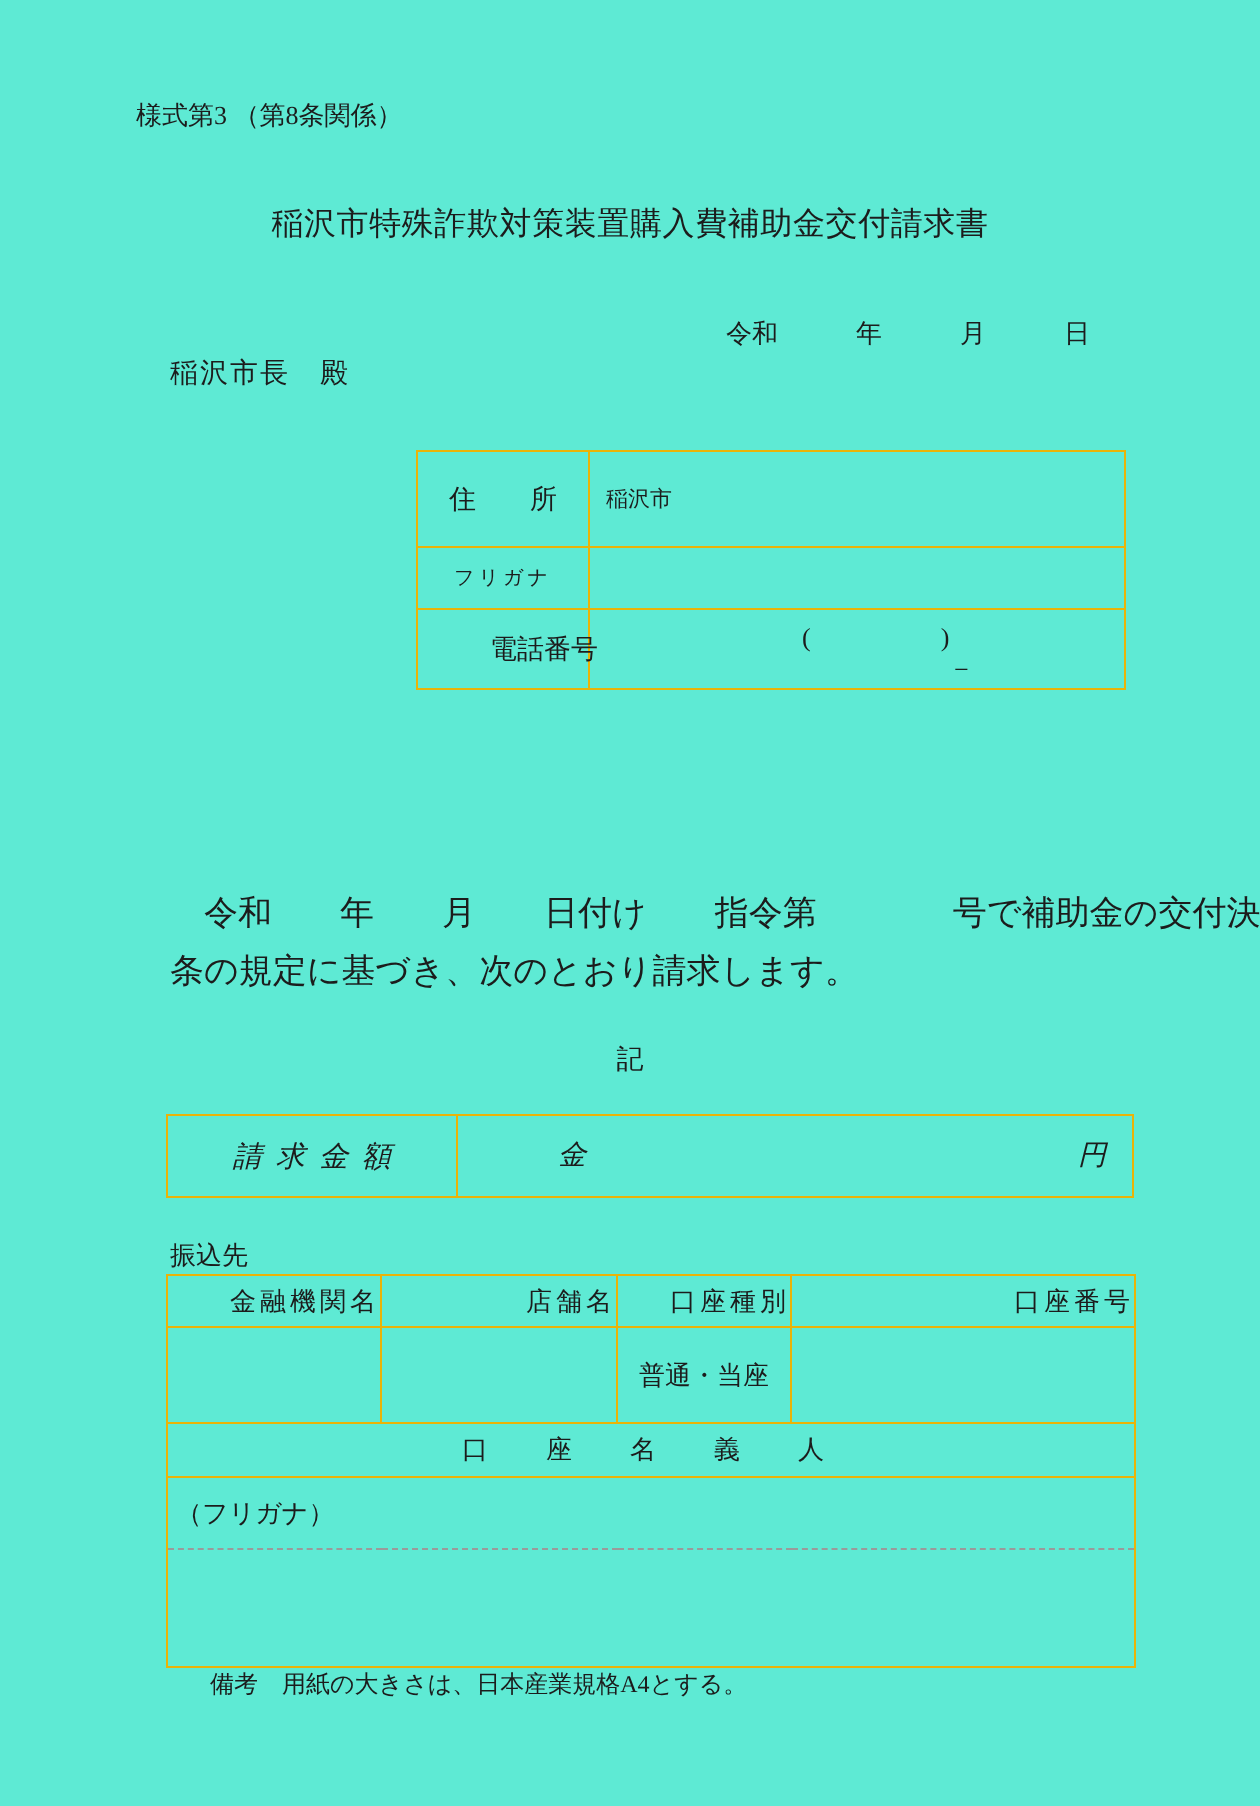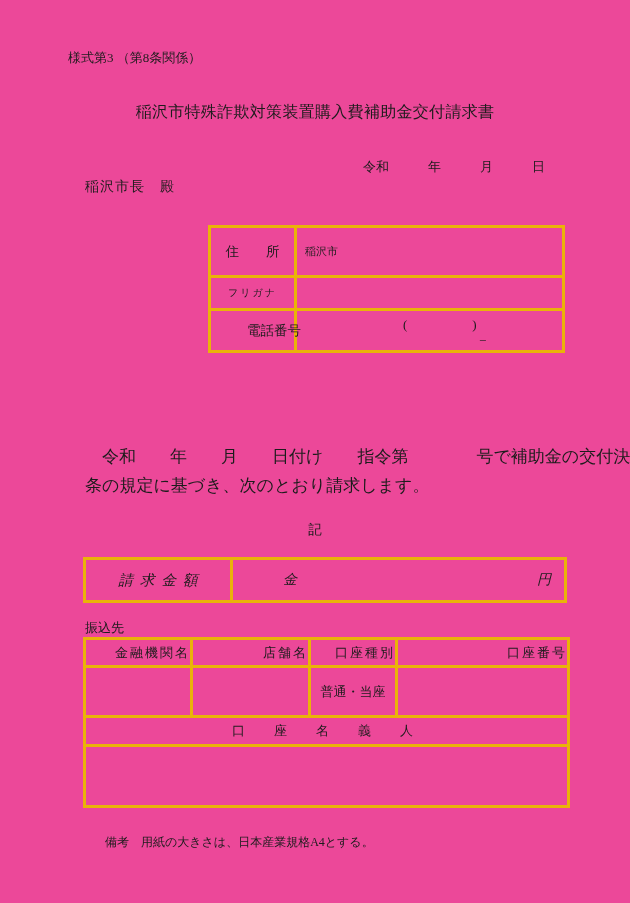--- a/index.html
+++ b/index.html
@@ -5,34 +5,34 @@
   html, body { margin: 0; padding: 0; }
   body {
     width: 630px; height: 903px;
     background: #ffffff;
     font-family: "Liberation Serif", "DejaVu Serif", serif;
     color: #1c1c1c;
   }
   .page {
     position: relative;
     width: 630px; height: 903px;
-    background: #ec4899;
+    background: #5eead4;
     overflow: hidden;
   }
   .abs { position: absolute; }
 
   
   .form-code { left: 68px; top: 49px; font-size: 13px; white-space: pre; }
   .doc-title { left: 0; right: 0; top: 102px; text-align: center; font-size: 16px; letter-spacing: 0.3px; white-space: pre; }
   .date-line { left: 0; right: 85px; top: 158px; text-align: right; font-size: 13px; white-space: pre; }
   .addressee { left: 85px; top: 178px; font-size: 14px; letter-spacing: 1px; white-space: pre; }
 
   
   table { border-collapse: collapse; table-layout: fixed; position: absolute; }
-  td, th { border: 3px solid #eab308; font-weight: normal; padding: 0; font-size: 13px; vertical-align: middle; }
+  td, th { border: 1px solid #eab308; font-weight: normal; padding: 0; font-size: 13px; vertical-align: middle; }
 
   
   .applicant { left: 208px; top: 225px; width: 354px; }
   .applicant .c-label { width: 86px; }
   .applicant .c-value { width: 268px; }
   .applicant th { text-align: center; font-size: 13.5px; white-space: pre; }
   .r-address th, .r-address td { height: 47px; }
   .r-furigana th, .r-furigana td { height: 30px; border-bottom: 1px dashed #9a9a9a; }
   .r-name th, .r-name td { height: 55px; border-top: 1px dashed #9a9a9a; }
   .r-phone th, .r-phone td { height: 39px; padding-left: 36px; }
@@ -145,20 +145,23 @@
     </tr>
     <tr class="t-input">
       <td></td>
       <td></td>
       <td>普通・当座</td>
       <td></td>
     </tr>
     <tr class="t-holder">
       <td colspan="4">口　座　名　義　人</td>
     </tr>
+    <tr class="t-holder-furigana">
+      <td colspan="4">（フリガナ）</td>
+    </tr>
     <tr class="t-holder-empty">
       <td colspan="4"></td>
     </tr>
   </tbody>
     </table>
 
   <div class="abs remarks">備考　用紙の大きさは、日本産業規格A4とする。</div>
 
 </div>
 

